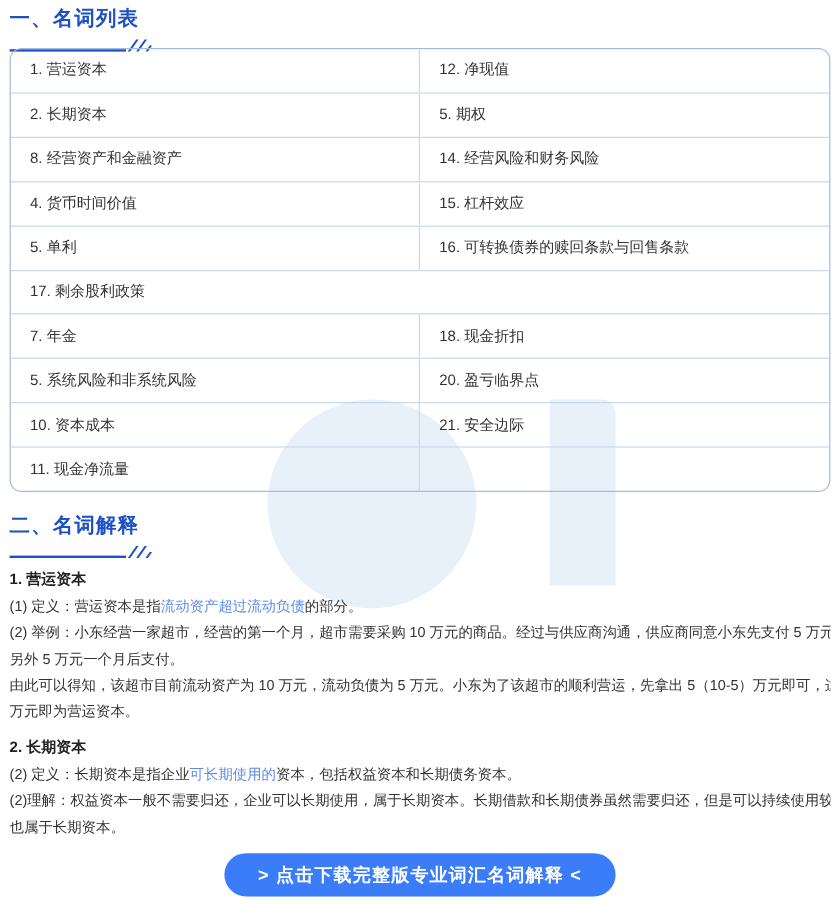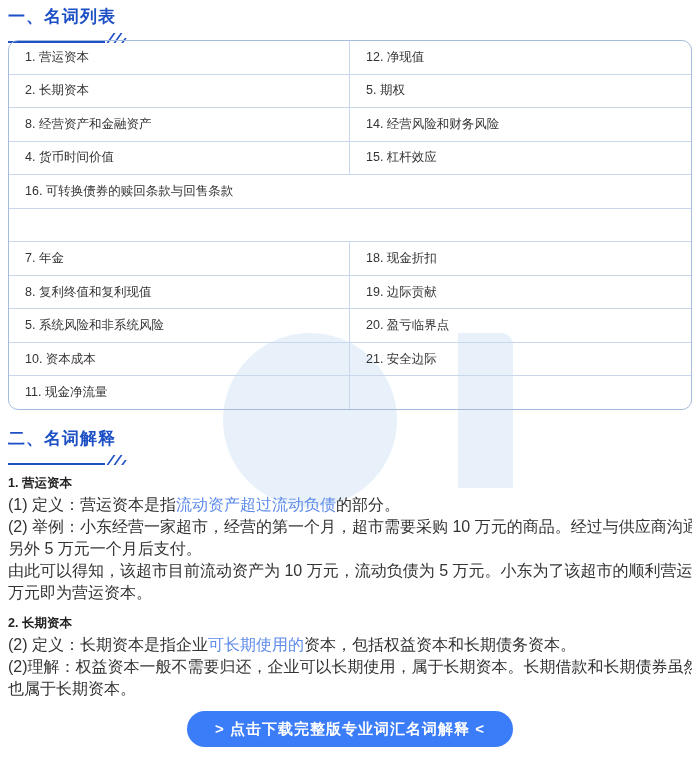--- a/index.html
+++ b/index.html
@@ -66,21 +66,21 @@
   }
   .tcell.left { border-right: 1px solid var(--row-line, #c9d7ec); }
 
   
   .explanations { position: absolute; left: 8px; top: 472px; width: 684px; overflow: hidden; }
   .term-block + .term-block { margin-top: 8px; }
   .term-title {
     font-size: 12.5px; font-weight: 700; color: #222222; line-height: 22px;
   }
   .line {
-    font-size: 16px; color: var(--text-dark, #333333);
+    font-size: 12px; color: var(--text-dark, #333333);
     line-height: 22px; white-space: nowrap;
   }
   .hl { color: var(--link-blue, #5e8be9); }
 
   
   .button-row { position: absolute; left: 0; top: 711px; width: 700px; text-align: center; }
   .download-btn {
     background: var(--button-blue, #3b7cf8);
     color: #ffffff; border: none; border-radius: 19px;
     height: 36px; padding: 0 28px;
@@ -120,31 +120,29 @@
     </div>
     <div class="trow">
       <div class="tcell left">8. 经营资产和金融资产</div>
       <div class="tcell">14. 经营风险和财务风险</div>
     </div>
     <div class="trow">
       <div class="tcell left">4. 货币时间价值</div>
       <div class="tcell">15. 杠杆效应</div>
     </div>
     <div class="trow">
+      <div class="tcell left">5. 单利</div>
       <div class="tcell">16. 可转换债券的赎回条款与回售条款</div>
     </div>
     <div class="trow">
+      <div class="tcell">17. 剩余股利政策</div>
     </div>
     <div class="trow">
       <div class="tcell left">7. 年金</div>
       <div class="tcell">18. 现金折扣</div>
-    </div>
-    <div class="trow">
-      <div class="tcell left">8. 复利终值和复利现值</div>
-      <div class="tcell">19. 边际贡献</div>
     </div>
     <div class="trow">
       <div class="tcell left">5. 系统风险和非系统风险</div>
       <div class="tcell">20. 盈亏临界点</div>
     </div>
     <div class="trow">
       <div class="tcell left">10. 资本成本</div>
       <div class="tcell">21. 安全边际</div>
     </div>
     <div class="trow">

